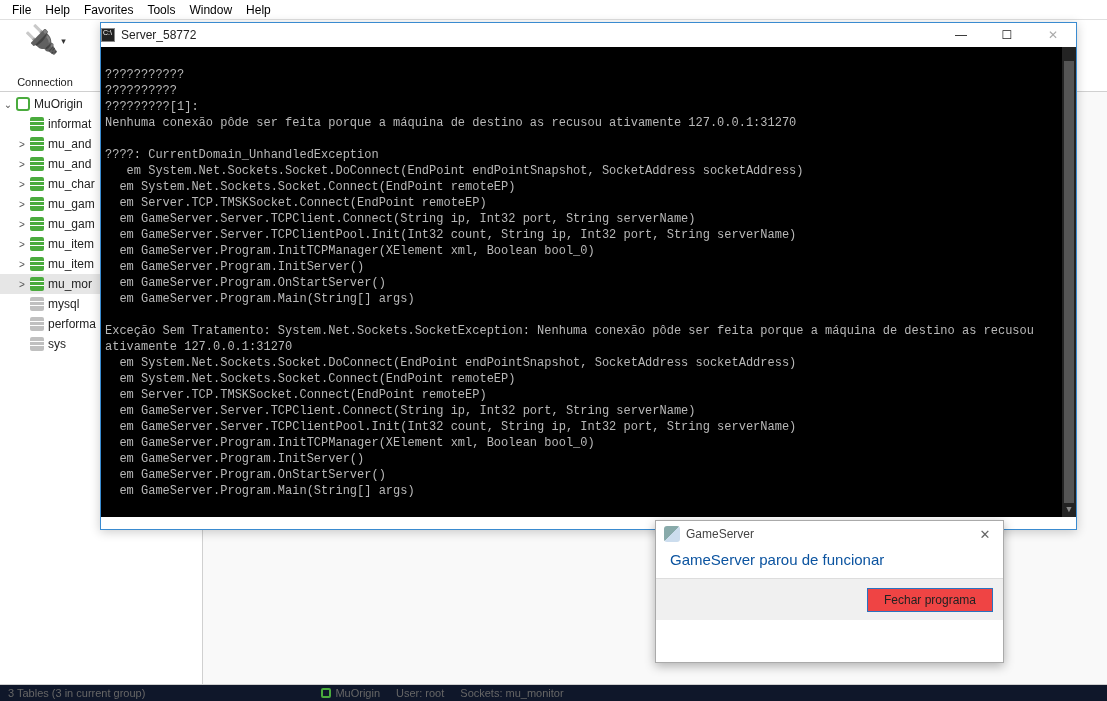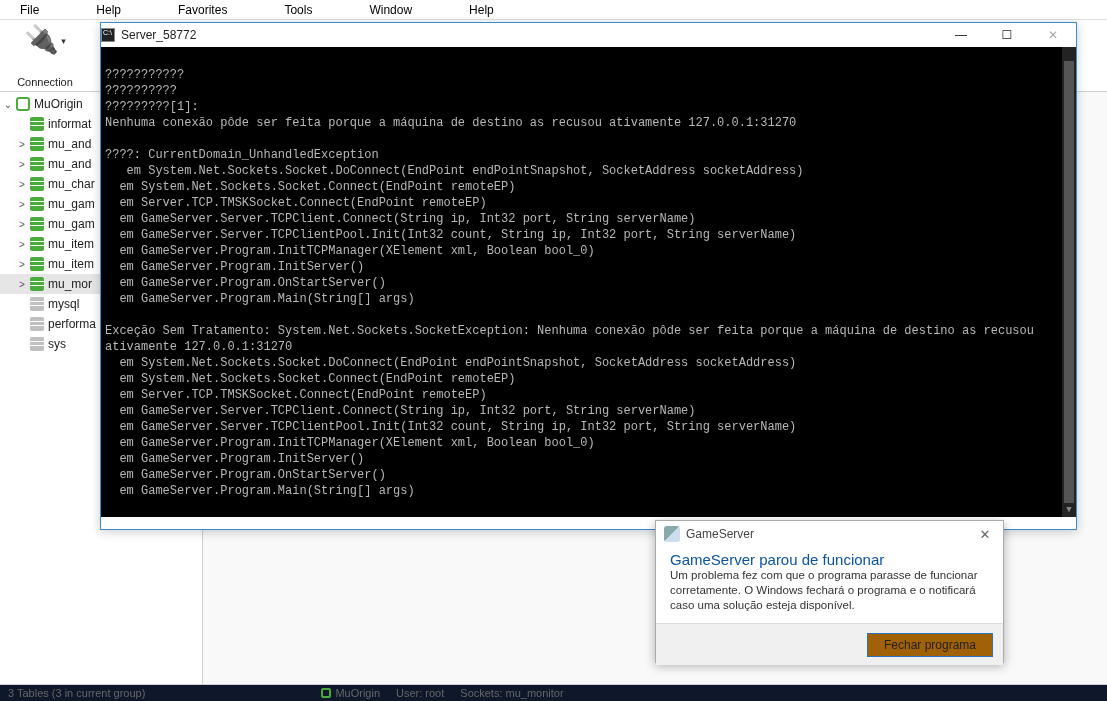--- a/index.html
+++ b/index.html
@@ -12,23 +12,22 @@
   overflow: hidden;
   position: relative;
 }
 
 
 .menu-bar {
   background: #fff;
   height: 20px;
   display: flex;
   align-items: center;
-  padding: 0 20px;
+  padding: 0 12px;
   border-bottom: 1px solid #e0e0e0;
-  gap: 43px;
 }
 .menu-bar span { margin-right: 14px; cursor: default; }
 
 
 .toolbar {
   background: #fff;
   height: 72px;
   border-bottom: 1px solid #d0d0d0;
   display: flex;
   align-items: center;
@@ -257,21 +256,21 @@
   height: 42px;
   background: #f0f0f0;
   border-top: 1px solid #ddd;
   display: flex;
   align-items: center;
   justify-content: flex-end;
   padding: 0 10px;
 }
 .dlg-btn {
   border: 1px solid #2a72c0;
-  background: #a16207;
+  background: #ef4444;
   padding: 4px 16px;
   font-size: 12px;
   color: #222;
 }
 </style>
 </head>
 <body>
 
 <div class="menu-bar">
   <span>File</span>
@@ -426,18 +425,17 @@
 </div>
 
 <div class="dialog">
   <div class="dlg-title">
     <span class="dlg-icon"></span>
     <span class="dlg-title-text">GameServer</span>
     <span class="dlg-close">✕</span>
   </div>
   <div class="dlg-body">
     <div class="dlg-heading">GameServer parou de funcionar</div>
-    <div class="dlg-text">Um problema fez com que o programa parasse de funcionar corretamente. O Windows fechará o programa e o notificará caso uma solução esteja disponível.</div>
   </div>
   <div class="dlg-footer">
     <button class="dlg-btn">Fechar programa</button>
   </div>
 </div>
 
 </body></html>

